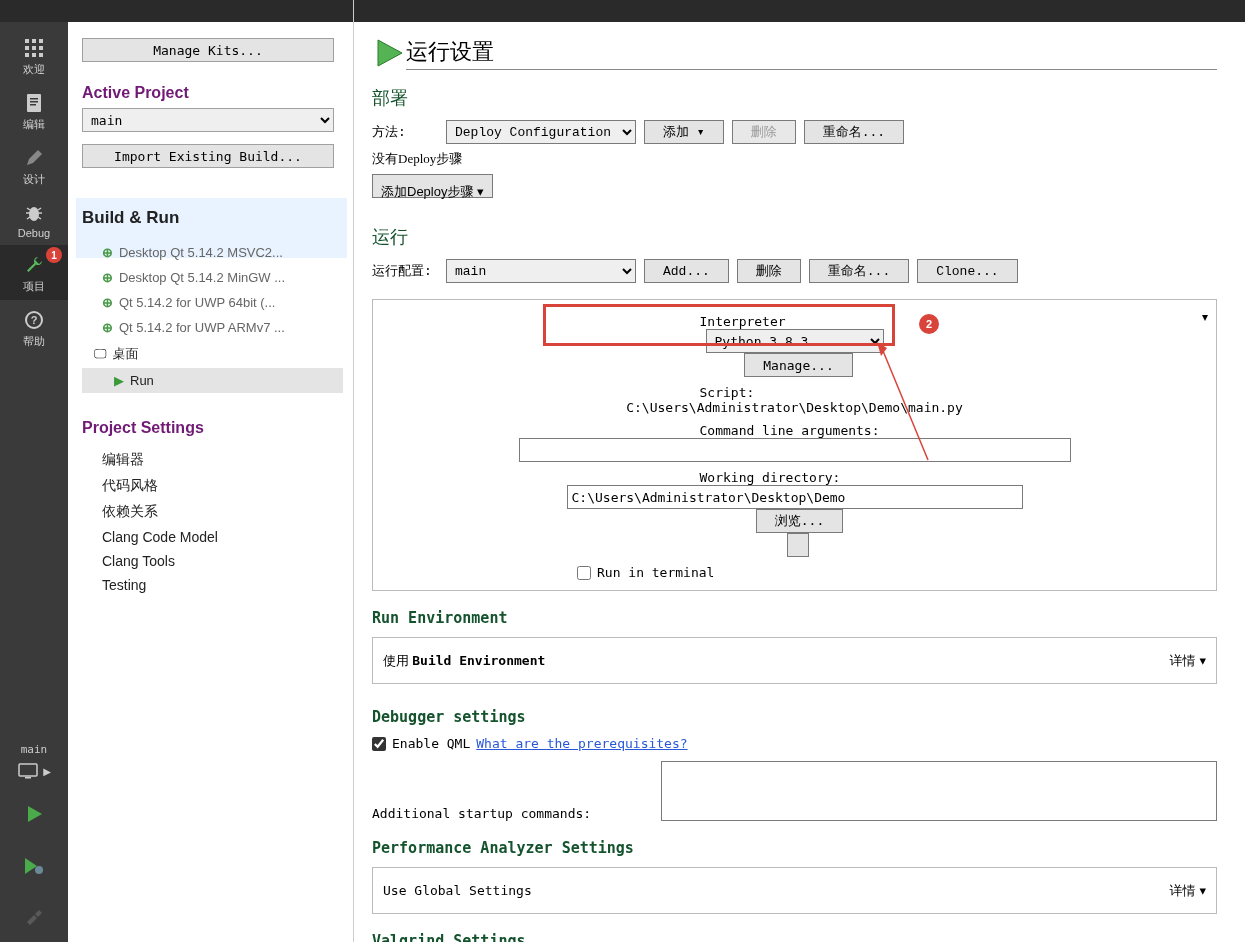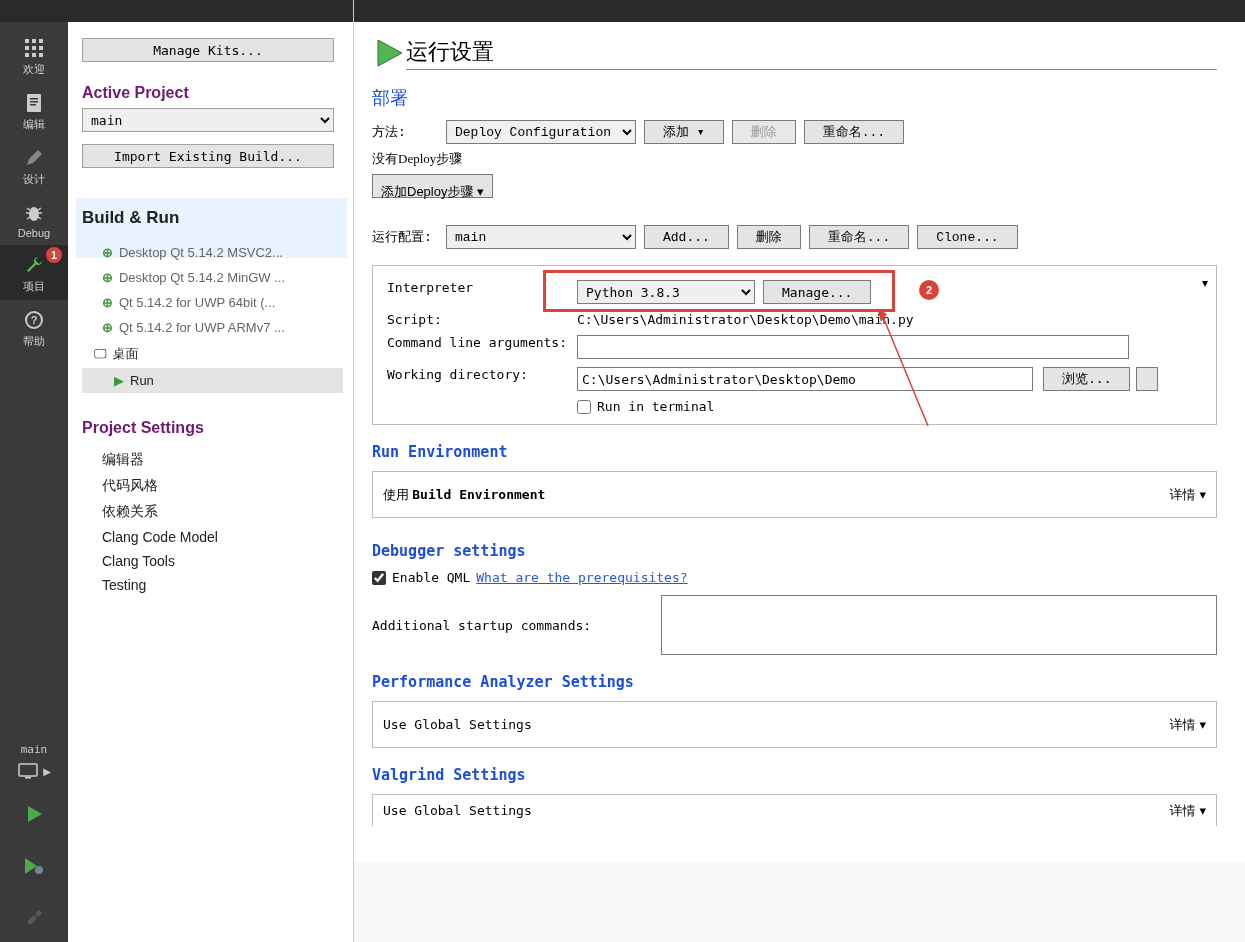--- a/index.html
+++ b/index.html
@@ -39,48 +39,48 @@
 
 
 .main { flex: 1; background: #f8f8f8; overflow-y: auto; }
 .main-top-bar { height: 22px; background: #2a2a2a; }
 .main-body { padding: 14px 28px 20px 18px; background: #fff; }
 .page-header { display: flex; align-items: center; margin-bottom: 16px; }
 .page-header .big-tri { width: 34px; height: 34px; }
 .page-header h1 { font-family: "SimSun", serif; font-size: 22px; font-weight: normal; flex: 1; border-bottom: 1px solid #888; padding-bottom: 2px; }
 
 .section { margin-bottom: 16px; }
-.section h2 { font-family: "SimSun", serif; font-size: 18px; font-weight: normal; color: #1d4ed8; margin-bottom: 10px; }
+.section h2 { font-family: "SimSun", serif; font-size: 18px; font-weight: normal; color: #14532d; margin-bottom: 10px; }
 .section h2.mono { font-family: "Consolas", monospace; font-weight: bold; font-size: 15px; }
 .row { display: flex; align-items: center; gap: 8px; margin-bottom: 6px; font-family: Liberation Mono, monospace; font-size: 13px; }
 .row .label { min-width: 66px; }
 .sel { height: 24px; background: #efefef; border: 1px solid #7a7a7a; font-family: inherit; font-size: 13px; padding: 0 4px; }
 .btn { height: 24px; background: #e4e4e4; border: 1px solid #7a7a7a; font-family: inherit; font-size: 13px; padding: 0 18px; cursor: pointer; }
 .btn:disabled { color: #9a9a9a; background: #e8e8e8; }
 .btn.small { padding: 8px 8px; }
 .no-step { font-family: "SimSun", serif; font-size: 13px; margin-bottom: 6px; }
 .link { color: #2858d8; text-decoration: underline; cursor: pointer; }
 
 .boxed { border: 1px solid #bbb; padding: 14px 14px 10px; position: relative; }
 .boxed .expand { position: absolute; right: 8px; top: 10px; cursor: pointer; font-size: 12px; }
-.form-row { display: flex; align-items: flex-start; margin-bottom: 8px; font-family: "Consolas", monospace; font-size: 13px; }
+.form-row { display: flex; align-items: center; margin-bottom: 8px; font-family: "Consolas", monospace; font-size: 13px; flex-direction: column; }
 .form-row .flbl { width: 190px; }
 .form-row .fval { font-family: "Consolas", monospace; }
 .txt-input { height: 24px; border: 1px solid #7a7a7a; font-family: "Consolas", monospace; font-size: 13px; padding: 0 4px; background: #fff; }
 .cb-row { display: flex; align-items: center; gap: 6px; margin-left: 190px; font-family: "Consolas", monospace; font-size: 13px; }
 .cb-row input { width: 14px; height: 14px; }
 .highlight-box { position: absolute; border: 3px solid #d9443a; pointer-events: none; }
 .callout { position: absolute; width: 20px; height: 20px; border-radius: 50%; background: #d9443a; color: #fff; display: flex; align-items: center; justify-content: center; font-size: 11px; font-weight: bold; }
 .arrow-line { position: absolute; pointer-events: none; }
 
 .env-box { border: 1px solid #bbb; height: 47px; display: flex; align-items: center; padding: 0 10px; font-family: "Consolas", monospace; font-size: 13px; justify-content: space-between; }
 .details-btn { display: flex; align-items: center; gap: 4px; cursor: pointer; font-family: "SimSun", serif; font-size: 13px; }
 .chk { display: flex; align-items: center; gap: 6px; font-family: "Consolas", monospace; font-size: 13px; margin-bottom: 4px; }
 .chk input { width: 14px; height: 14px; accent-color: #333; }
-.startup-row { display: flex; align-items: center; gap: 8px; font-family: "Consolas", monospace; font-size: 13px; margin-top: 10px; }
+.startup-row { display: flex; align-items: flex-end; gap: 8px; font-family: "Consolas", monospace; font-size: 13px; margin-top: 10px; }
 .startup-row textarea { width: 556px; height: 60px; border: 1px solid #7a7a7a; font-family: inherit; resize: none; margin-left: auto; }
 
 svg { display: block; }
 </style>
 </head>
 <body>
 
 <div class="app">
 
   <div class="nav-rail">
@@ -261,20 +261,21 @@
           <select class="sel" style="width:190px;"><option>Deploy Configuration</option></select>
           <button class="btn"><span>添加</span> <span>▾</span></button>
           <button class="btn" disabled="">删除</button>
           <button class="btn">重命名...</button>
         </div>
         <div class="no-step">没有Deploy步骤</div>
         <button class="btn small"><span>添加Deploy步骤</span> <span>▾</span></button>
       </div>
 
       <div class="section" style="margin-top:26px;">
+        <h2>运行</h2>
         <div class="row">
           <span class="label">运行配置:</span>
           <select class="sel" style="width:190px;"><option>main</option></select>
           <button class="btn">Add...</button>
           <button class="btn">删除</button>
           <button class="btn">重命名...</button>
           <button class="btn">Clone...</button>
         </div>
       </div>
 

